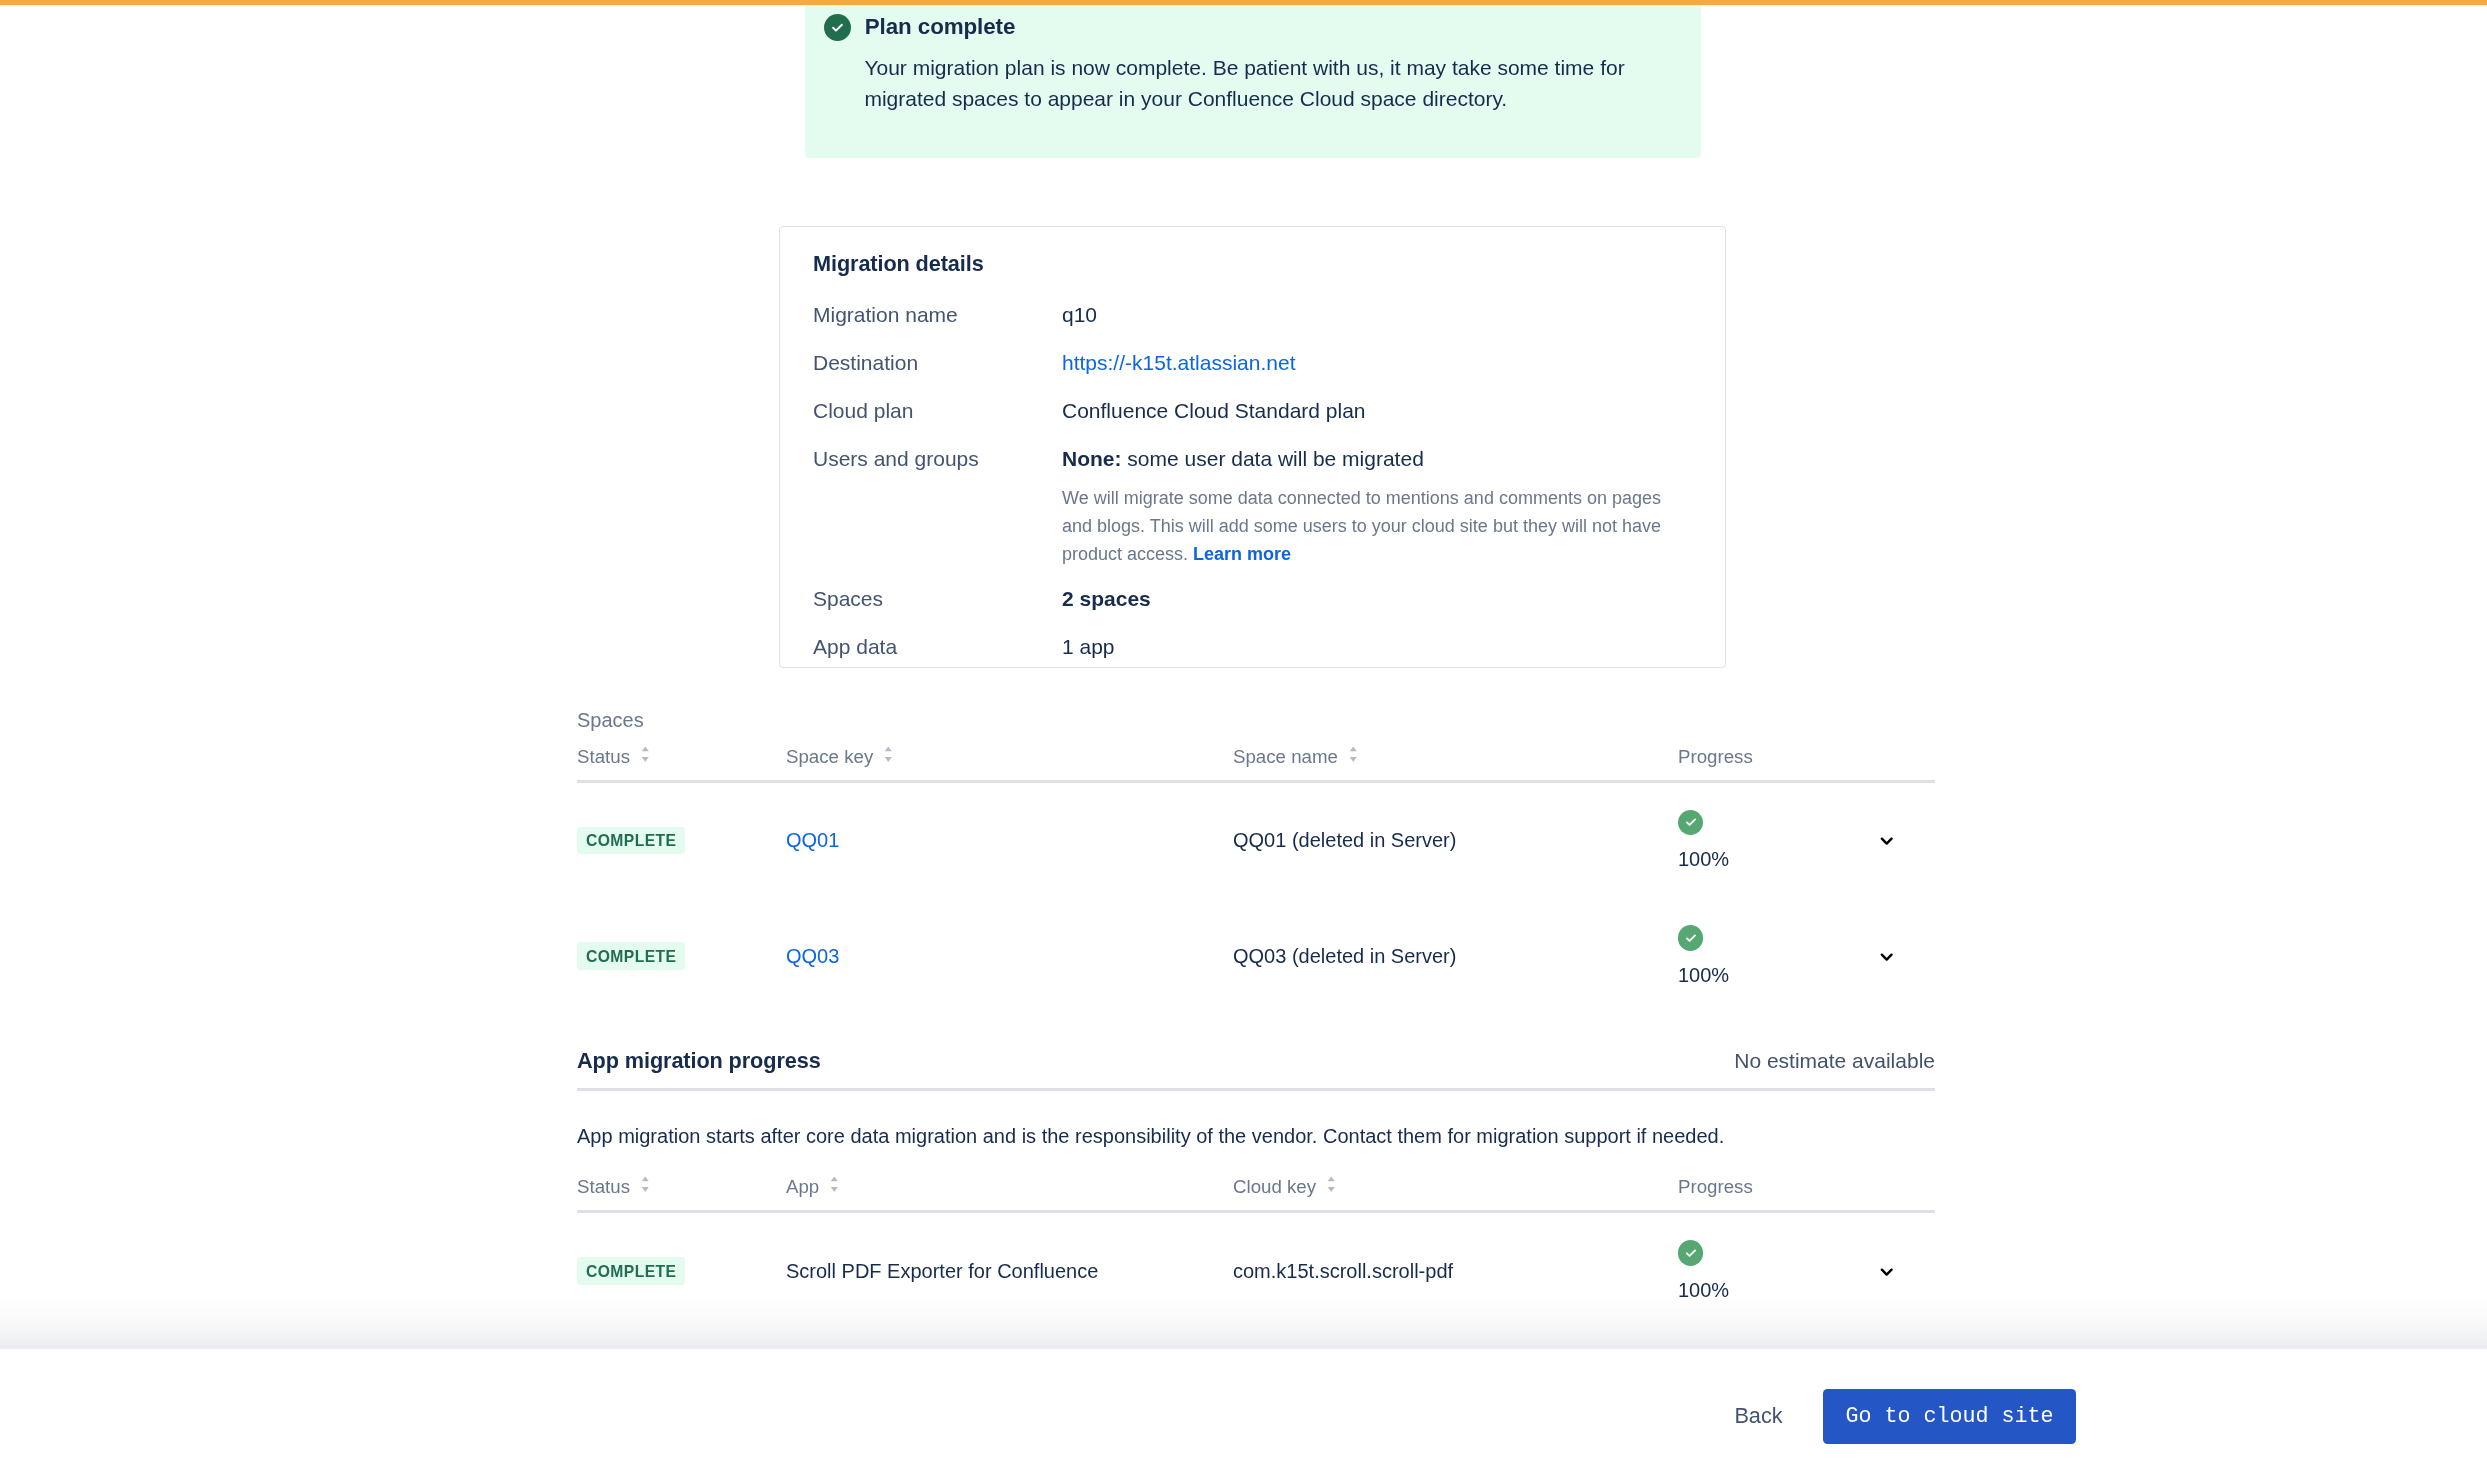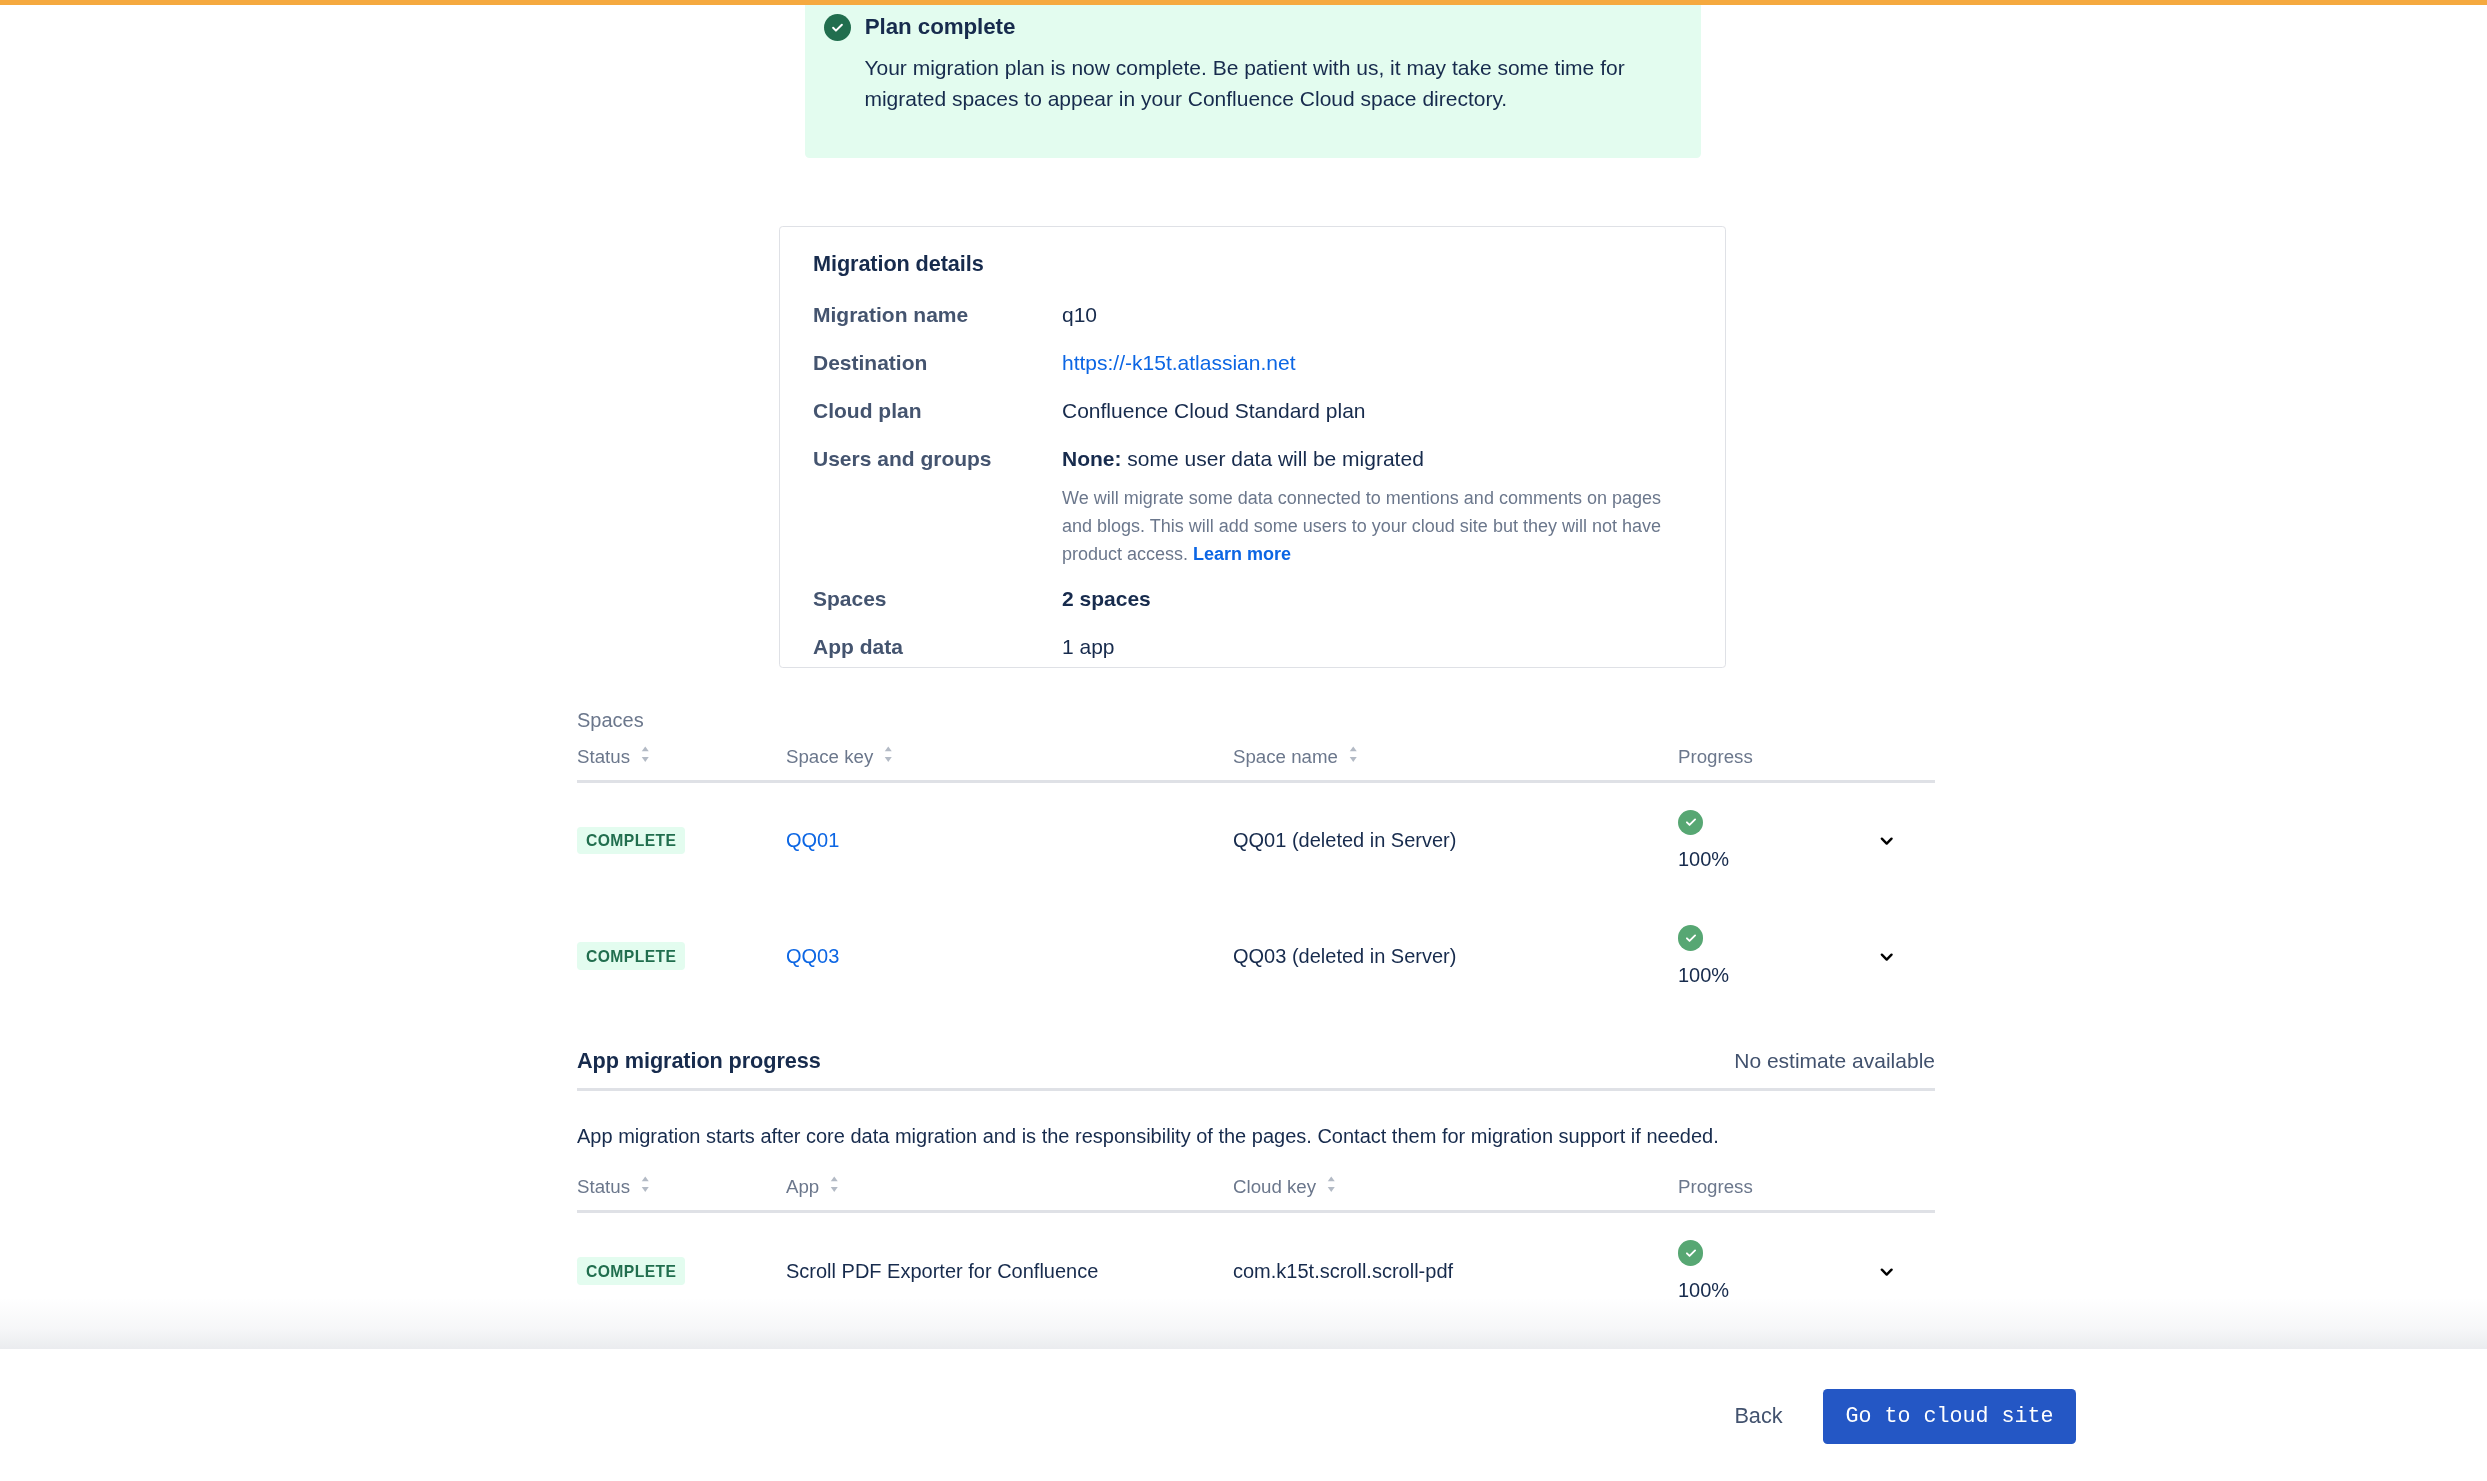--- a/index.html
+++ b/index.html
@@ -104,21 +104,21 @@
   .detail-row {
     display: flex;
     align-items: flex-start;
     margin-bottom: 21px;
   }
   .detail-row.tight { margin-bottom: 16.4px; }
   .detail-label {
     flex: 0 0 249px;
     font-size: 21px;
     line-height: 27px;
-    font-weight: 700;
+    font-weight: 400;
     color: #44546f;
   }
   .detail-value {
     font-size: 21px;
     line-height: 27px;
     color: #172b4d;
   }
   .detail-value.strong { font-weight: 700; }
   .link { color: #0c66e4; text-decoration: none; }
   .sub-note {
@@ -432,21 +432,21 @@
         </tbody>
       </table>
     </div>
 
     <div class="section" style="top:1043px;">
       <div class="section-head">
         <div class="section-title">App migration progress</div>
         <div class="section-aside">No estimate available</div>
       </div>
 
-      <div class="section-para">App migration starts after core data migration and is the responsibility of the pages. Contact them for migration support if needed.</div>
+      <div class="section-para">App migration starts after core data migration and is the responsibility of the vendor. Contact them for migration support if needed.</div>
 
       <table class="tbl" style="margin-top:13.4px;">
         <thead>
           <tr>
             <th class="col-status">
               <span>Status</span>
               <span class="sort-ico">
                 <svg viewBox="0 0 10 16">
                     <path d="M5 0.5L8.4 5.2H1.6z" fill="#b3bac5"></path>
                     <path d="M5 15.5L1.6 10.8h6.8z" fill="#b3bac5"></path>

